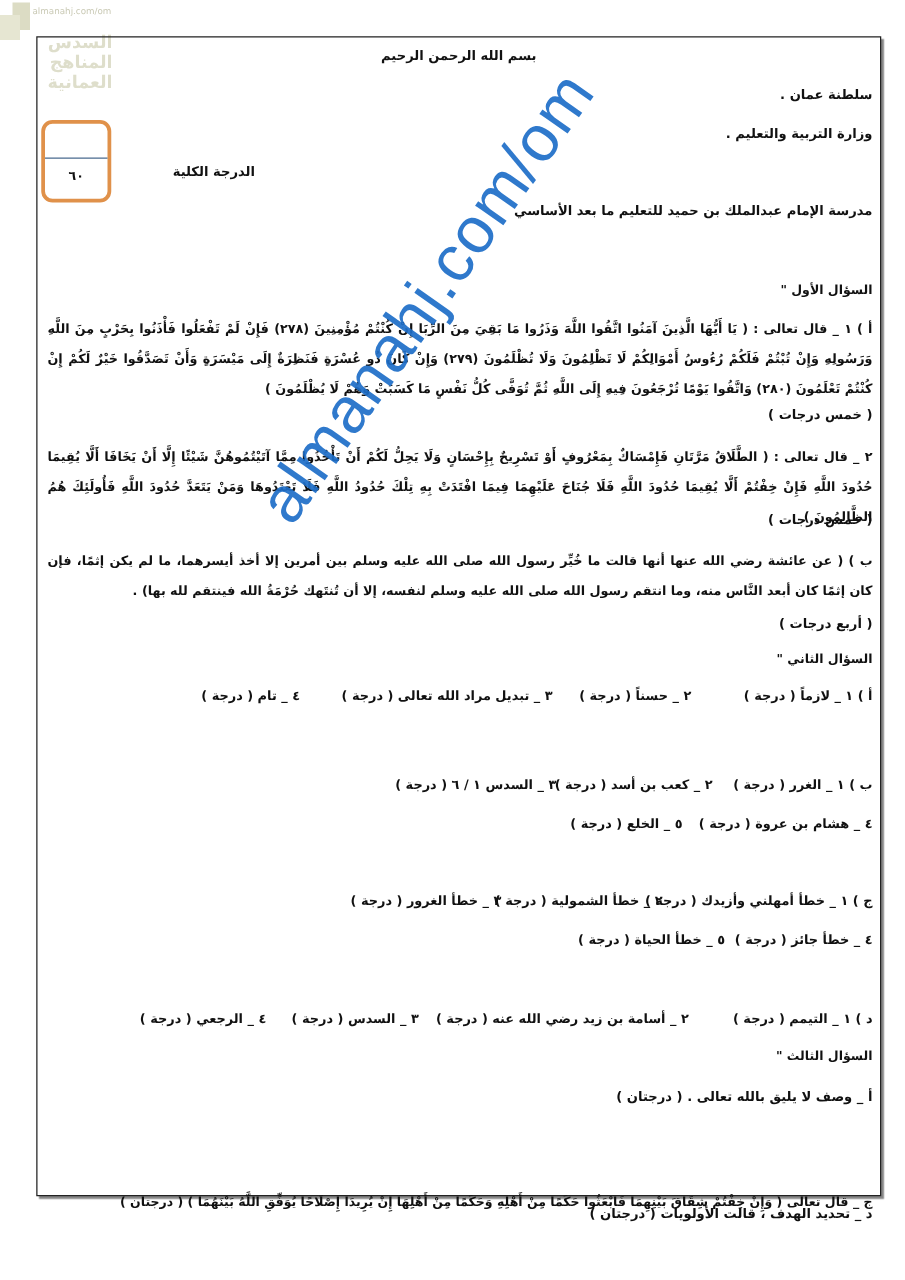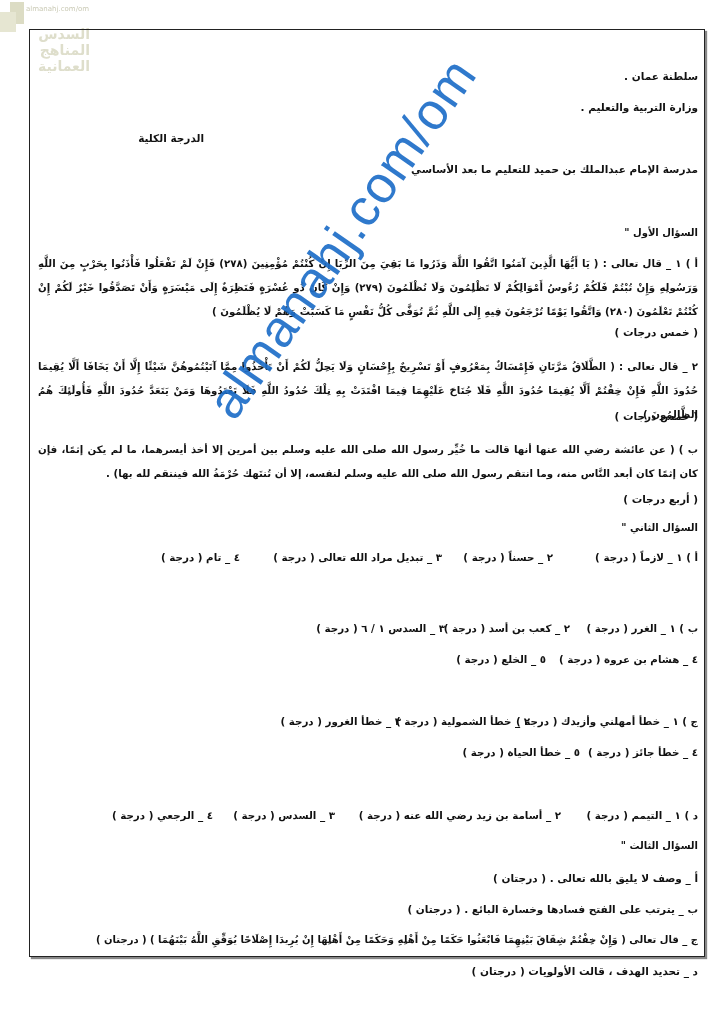--- a/index.html
+++ b/index.html
@@ -30,23 +30,28 @@
 <body>
 
 <div class="logo">
   <div class="blk1"></div>
   <div class="blk2"></div>
   <div class="url">almanahj.com/om</div>
   <div class="ar">السدس المناهج العمانية</div>
 </div>
 
 <div class="page">
+  <div class="line center" style="top:9px;">بسم الله الرحمن الرحيم</div>
   <div class="line" style="top:40px;">سلطنة عمان .</div>
   <div class="line" style="top:71px;">وزارة التربية والتعليم .</div>
   <div class="line" style="top:102px; right:500px;">الدرجة الكلية</div>
+  <div class="score-box">
+    <div class="rule"></div>
+    <div class="val">٦٠</div>
+  </div>
   <div class="line" style="top:133px;">مدرسة الإمام عبدالملك بن حميد للتعليم ما بعد الأساسي</div>
 
   <div class="line" style="top:197px; font-size:10px;">السؤال الأول "</div>
   <div class="para" style="top:222px;">أ ) ١ _ قال تعالى : ( يَا أَيُّهَا الَّذِينَ آمَنُوا اتَّقُوا اللَّهَ وَذَرُوا مَا بَقِيَ مِنَ الرِّبَا إِنْ كُنْتُمْ مُؤْمِنِينَ (٢٧٨) فَإِنْ لَمْ تَفْعَلُوا فَأْذَنُوا بِحَرْبٍ مِنَ اللَّهِ وَرَسُولِهِ وَإِنْ تُبْتُمْ فَلَكُمْ رُءُوسُ أَمْوَالِكُمْ لَا تَظْلِمُونَ وَلَا تُظْلَمُونَ (٢٧٩) وَإِنْ كَانَ ذُو عُسْرَةٍ فَنَظِرَةٌ إِلَى مَيْسَرَةٍ وَأَنْ تَصَدَّقُوا خَيْرٌ لَكُمْ إِنْ كُنْتُمْ تَعْلَمُونَ (٢٨٠) وَاتَّقُوا يَوْمًا تُرْجَعُونَ فِيهِ إِلَى اللَّهِ ثُمَّ تُوَفَّى كُلُّ نَفْسٍ مَا كَسَبَتْ وَهُمْ لَا يُظْلَمُونَ )</div>
   <div class="line" style="top:296px;">( خمس درجات )</div>
   <div class="para" style="top:325px;">٢ _ قال تعالى : ( الطَّلَاقُ مَرَّتَانِ فَإِمْسَاكٌ بِمَعْرُوفٍ أَوْ تَسْرِيحٌ بِإِحْسَانٍ وَلَا يَحِلُّ لَكُمْ أَنْ تَأْخُذُوا مِمَّا آتَيْتُمُوهُنَّ شَيْئًا إِلَّا أَنْ يَخَافَا أَلَّا يُقِيمَا حُدُودَ اللَّهِ فَإِنْ خِفْتُمْ أَلَّا يُقِيمَا حُدُودَ اللَّهِ فَلَا جُنَاحَ عَلَيْهِمَا فِيمَا افْتَدَتْ بِهِ تِلْكَ حُدُودُ اللَّهِ فَلَا تَعْتَدُوهَا وَمَنْ يَتَعَدَّ حُدُودَ اللَّهِ فَأُولَئِكَ هُمُ الظَّالِمُونَ )</div>
   <div class="line" style="top:380px;">( خمس درجات )</div>
   <div class="para" style="top:408px;">ب ) ( عن عائشة رضي الله عنها أنها قالت ما خُيِّر رسول الله صلى الله عليه وسلم بين أمرين إلا أخذ أيسرهما، ما لم يكن إثمًا، فإن كان إثمًا كان أبعد النَّاس منه، وما انتقم رسول الله صلى الله عليه وسلم لنفسه، إلا أن تُنتَهك حُرْمَةُ الله فينتقم لله بها) .</div>
   <div class="line" style="top:463px;">( أربع درجات )</div>
 
@@ -70,25 +75,24 @@
     <span style="right:0;">ج ) ١ _ خطأ أمهلني وأزيدك ( درجة )</span>
     <span style="right:168px;">٢ _ خطأ الشمولية ( درجة )</span>
     <span style="right:297px;">٣ _ خطأ الغرور ( درجة )</span>
   </div>
   <div class="row" style="top:716px; left:8px; height:14px;">
     <span style="right:0;">٤ _ خطأ جائز ( درجة )</span>
     <span style="right:118px;">٥ _ خطأ الحياة ( درجة )</span>
   </div>
   <div class="row" style="top:779px; left:8px; height:14px;">
     <span style="right:0;">د ) ١ _ التيمم ( درجة )</span>
-    <span style="right:137px;text-align:right;">٢ _ أسامة بن زيد رضي الله عنه ( درجة )</span>
+    <span style="right:147px;text-align:right;">٢ _ أسامة بن زيد رضي الله عنه ( درجة )</span>
     <span style="right:363px;">٣ _ السدس ( درجة )</span>
     <span style="right:485px;">٤ _ الرجعي ( درجة )</span>
   </div>
 
   <div class="line" style="top:810px; font-size:10px;">السؤال الثالث "</div>
   <div class="line" style="top:842px;">أ _ وصف لا يليق بالله تعالى . ( درجتان )</div>
-  <div class="line" style="top:873px;">ب _ يترتب على الفتح فسادها وخسارة البائع . ( درجتان )</div>
-  <div class="line" style="top:904px; font-size:10px;">ج _ قال تعالى ( وَإِنْ خِفْتُمْ شِقَاقَ بَيْنِهِمَا فَابْعَثُوا حَكَمًا مِنْ أَهْلِهِ وَحَكَمًا مِنْ أَهْلِهَا إِنْ يُرِيدَا إِصْلَاحًا يُوَفِّقِ اللَّهُ بَيْنَهُمَا ) ( درجتان )</div>
+  <div class="line" style="top:927px; font-size:10px;">ج _ قال تعالى ( وَإِنْ خِفْتُمْ شِقَاقَ بَيْنِهِمَا فَابْعَثُوا حَكَمًا مِنْ أَهْلِهِ وَحَكَمًا مِنْ أَهْلِهَا إِنْ يُرِيدَا إِصْلَاحًا يُوَفِّقِ اللَّهُ بَيْنَهُمَا ) ( درجتان )</div>
   <div class="line" style="top:935px;">د _ تحديد الهدف ، قالت الأولويات ( درجتان )</div>
 </div>
 
 <div class="watermark">almanahj.com/om</div>
 
 </body></html>

